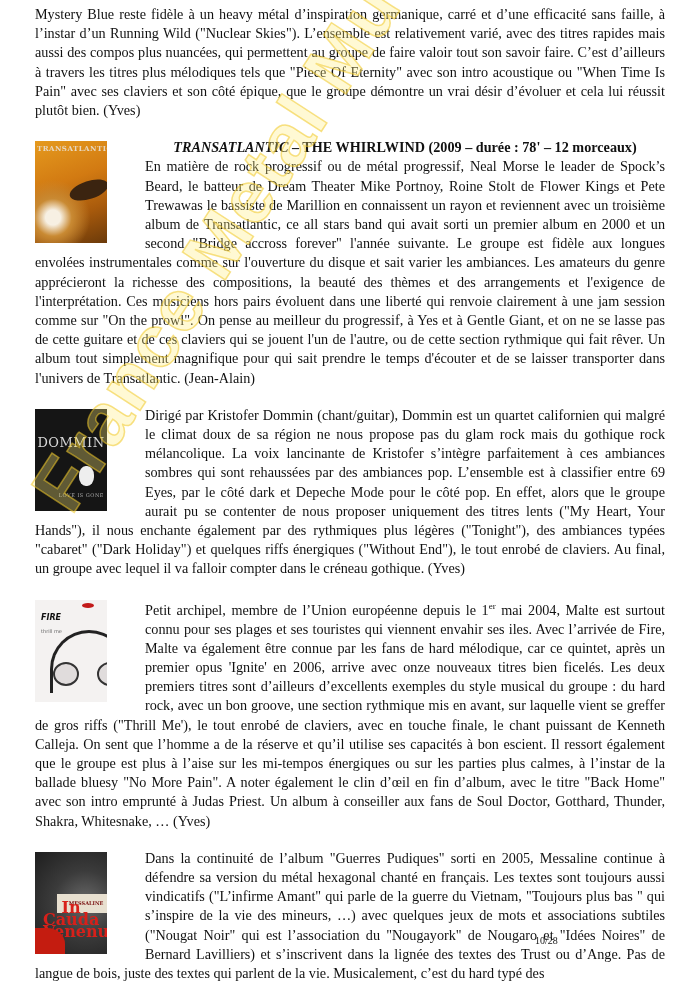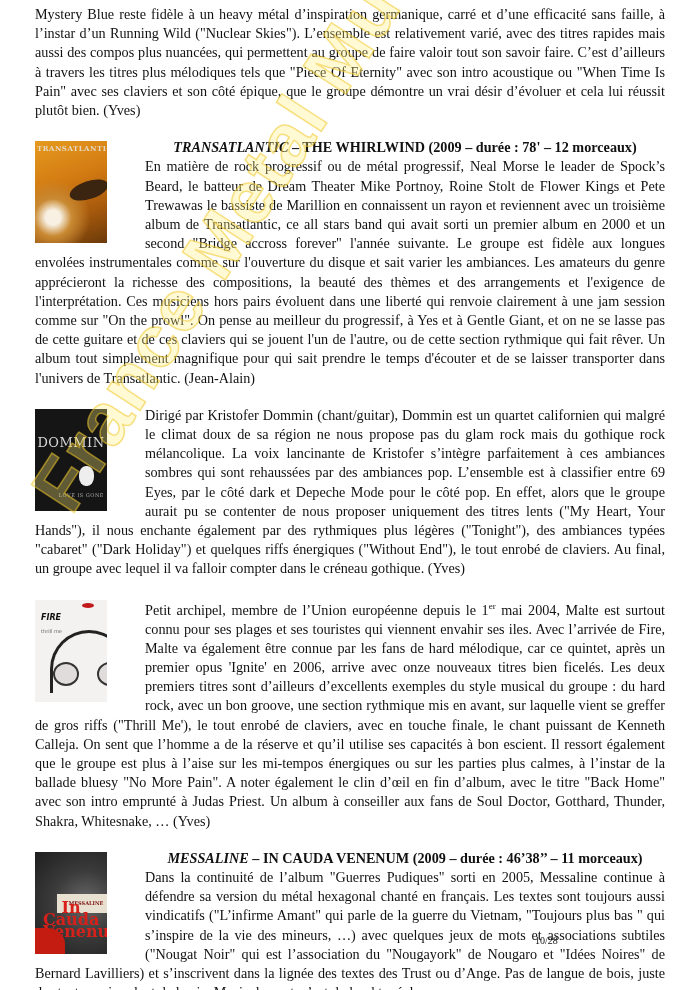--- a/index.html
+++ b/index.html
@@ -142,23 +142,20 @@
     <p class="review-body"><span>Petit archipel, membre de l’Union européenne depuis le 1</span><sup style="font-size:9px;">er</sup><span> mai 2004, Malte est surtout connu pour ses plages et ses touristes qui viennent envahir ses iles. Avec l’arrivée de Fire, Malte va également être connue par les fans de hard mélodique, car ce quintet, après un premier opus 'Ignite' en 2006, arrive avec onze nouveaux titres bien ficelés. Les deux premiers titres sont d’ailleurs d’excellents exemples du style musical du groupe : du hard rock, avec un bon groove, une section rythmique mis en avant, sur laquelle vient se greffer de gros riffs ("Thrill Me'), le tout enrobé de claviers, avec en touche finale, le chant puissant de Kenneth Calleja. On sent que l’homme a de la réserve et qu’il utilise ses capacités à bon escient. Il ressort également que le groupe est plus à l’aise sur les mi-tempos énergiques ou sur les parties plus calmes, à l’instar de la ballade bluesy "No More Pain". A noter également le clin d’œil en fin d’album, avec le titre "Back Home" avec son intro emprunté à Judas Priest. Un album à conseiller aux fans de Soul Doctor, Gotthard, Thunder, Shakra, Whitesnake, … (Yves)</span></p>
     <div class="clear"></div>
   </div>
 
   <div class="review">
     <div class="cover cover-messaline">
       <div class="band-label">MESSALINE</div>
       <div class="ct">In Cauda Venenum</div>
       <div class="blood"></div>
     </div>
-    <div class="review-title">
-      <span class="band">MESSALINE</span><span> – IN CAUDA VENENUM (2009 – durée : 46’38’’ – 11 morceaux)</span>
-    </div>
     <p class="review-body">Dans la continuité de l’album "Guerres Pudiques" sorti en 2005, Messaline continue à défendre sa version du métal hexagonal chanté en français. Les textes sont toujours aussi vindicatifs ("L’infirme Amant" qui parle de la guerre du Vietnam, "Toujours plus bas " qui s’inspire de la vie des mineurs, …) avec quelques jeux de mots et associations subtiles ("Nougat Noir" qui est l’association du "Nougayork" de Nougaro et "Idées Noires" de Bernard Lavilliers) et s’inscrivent dans la lignée des textes des Trust ou d’Ange. Pas de langue de bois, juste des textes qui parlent de la vie. Musicalement, c’est du hard typé des</p>
     <div class="clear"></div>
   </div>
 
 </div>
 
 <div class="footer">10/28</div>
 
 <div class="watermark">France Metal Museum</div>
 

